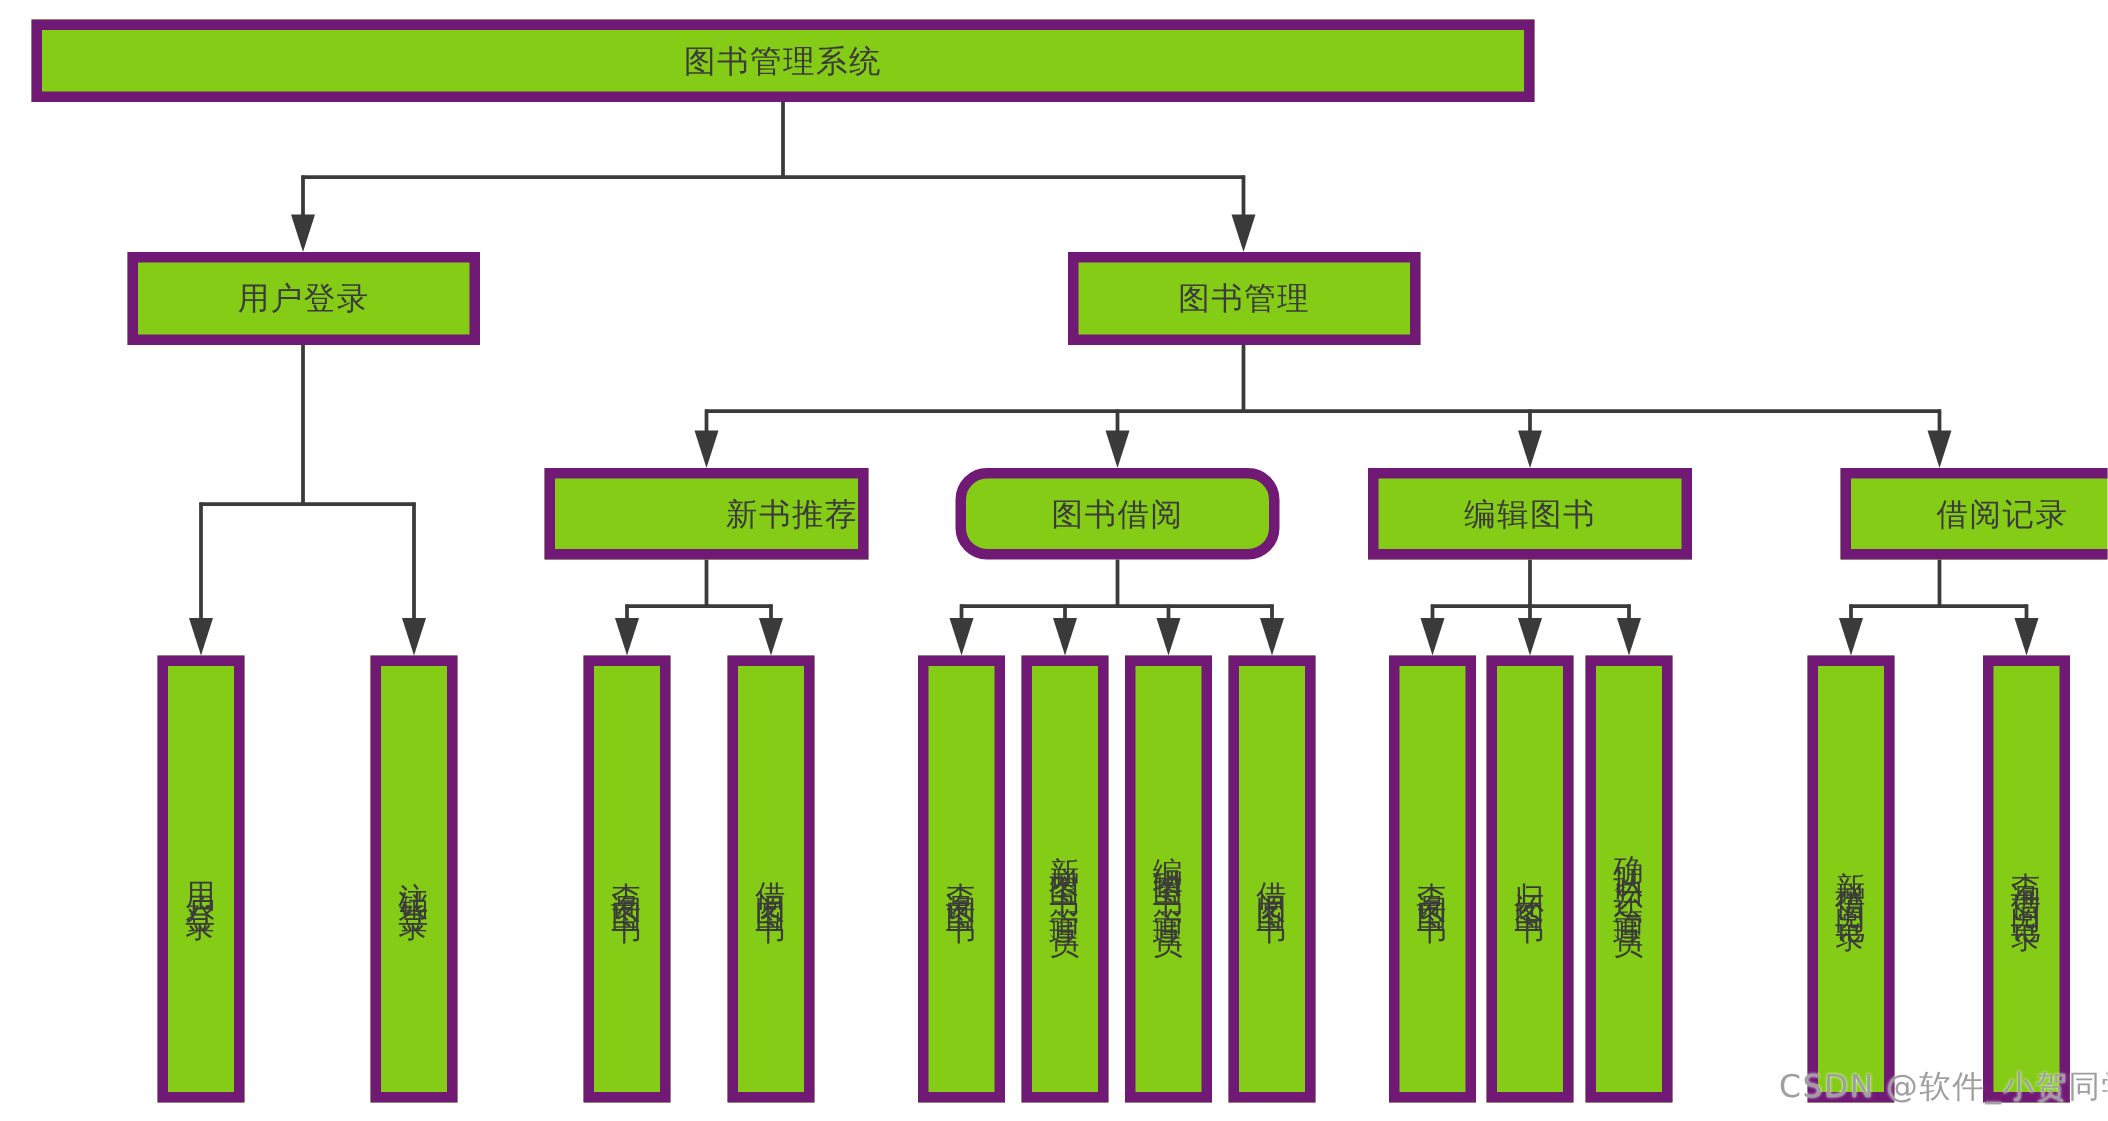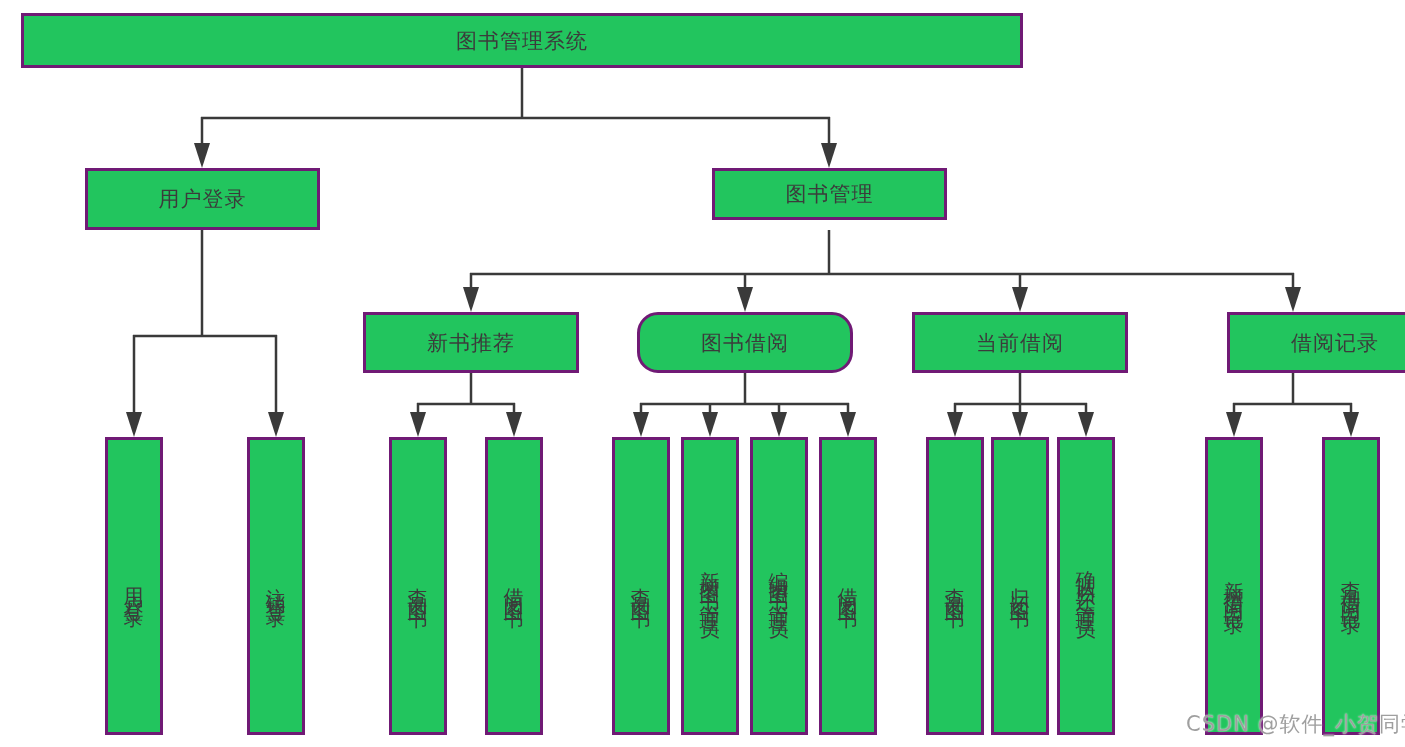--- a/index.html
+++ b/index.html
@@ -15,22 +15,22 @@
   }
   #connectors {
     position: absolute;
     left: 0; top: 0;
     width: 1405px; height: 747px;
     z-index: 0;
   }
   .box {
     position: absolute;
     box-sizing: border-box;
-    background: #22c55e;
-    border: 3px solid #701a75;
+    background: #84cc16;
+    border: 7px solid #701a75;
     display: flex;
     align-items: center;
     justify-content: center;
     z-index: 1;
   }
   .hlabel {
     font-size: 21px;
     letter-spacing: 1px;
     white-space: nowrap;
   }
@@ -38,23 +38,23 @@
     writing-mode: vertical-rl;
     text-orientation: mixed;
     font-size: 20px;
     line-height: 1;
     letter-spacing: 7px;
     white-space: nowrap;
   }
   
   #node-root            { left: 21px;   top: 13px;  width: 1002px; height: 55px; font-size: 22px; }
   #node-user-login      { left: 85px;   top: 168px; width: 235px;  height: 62px; }
-  #node-book-management { left: 712px;  top: 168px; width: 235px;  height: 52px; }
+  #node-book-management { left: 712px;  top: 168px; width: 235px;  height: 62px; }
   .lvl3 { top: 312px; width: 216px; height: 61px; }
-  #node-new-book-recommend { left: 363px; }
+  #node-new-book-recommend { left: 363px; justify-content: flex-end; }
   #node-book-borrowing     { left: 637px; border-radius: 21px; }
   #node-current-borrowing  { left: 912px; }
   #node-borrow-records     { left: 1227px; }
   .leaf { top: 437px; width: 58px; height: 298px; }
   #leaf-user-login          { left: 105px; }
   #leaf-logout              { left: 247px; }
   #leaf-query-book-newrec   { left: 389px; }
   #leaf-borrow-book-newrec  { left: 485px; }
   #leaf-query-book-borrow   { left: 612px; }
   #leaf-add-book-admin      { left: 681px; }
@@ -159,21 +159,21 @@
     <span class="hlabel">图书管理</span>
   </div>
 
   <div class="box lvl3" id="node-new-book-recommend">
     <span class="hlabel">新书推荐</span>
   </div>
   <div class="box lvl3" id="node-book-borrowing">
     <span class="hlabel">图书借阅</span>
   </div>
   <div class="box lvl3" id="node-current-borrowing">
-    <span class="hlabel">当前借阅</span>
+    <span class="hlabel">编辑图书</span>
   </div>
   <div class="box lvl3" id="node-borrow-records">
     <span class="hlabel">借阅记录</span>
   </div>
 
   <div class="box leaf" id="leaf-user-login">
     <span class="vlabel">用户登录</span>
   </div>
   <div class="box leaf" id="leaf-logout">
     <span class="vlabel">注销登录</span>

